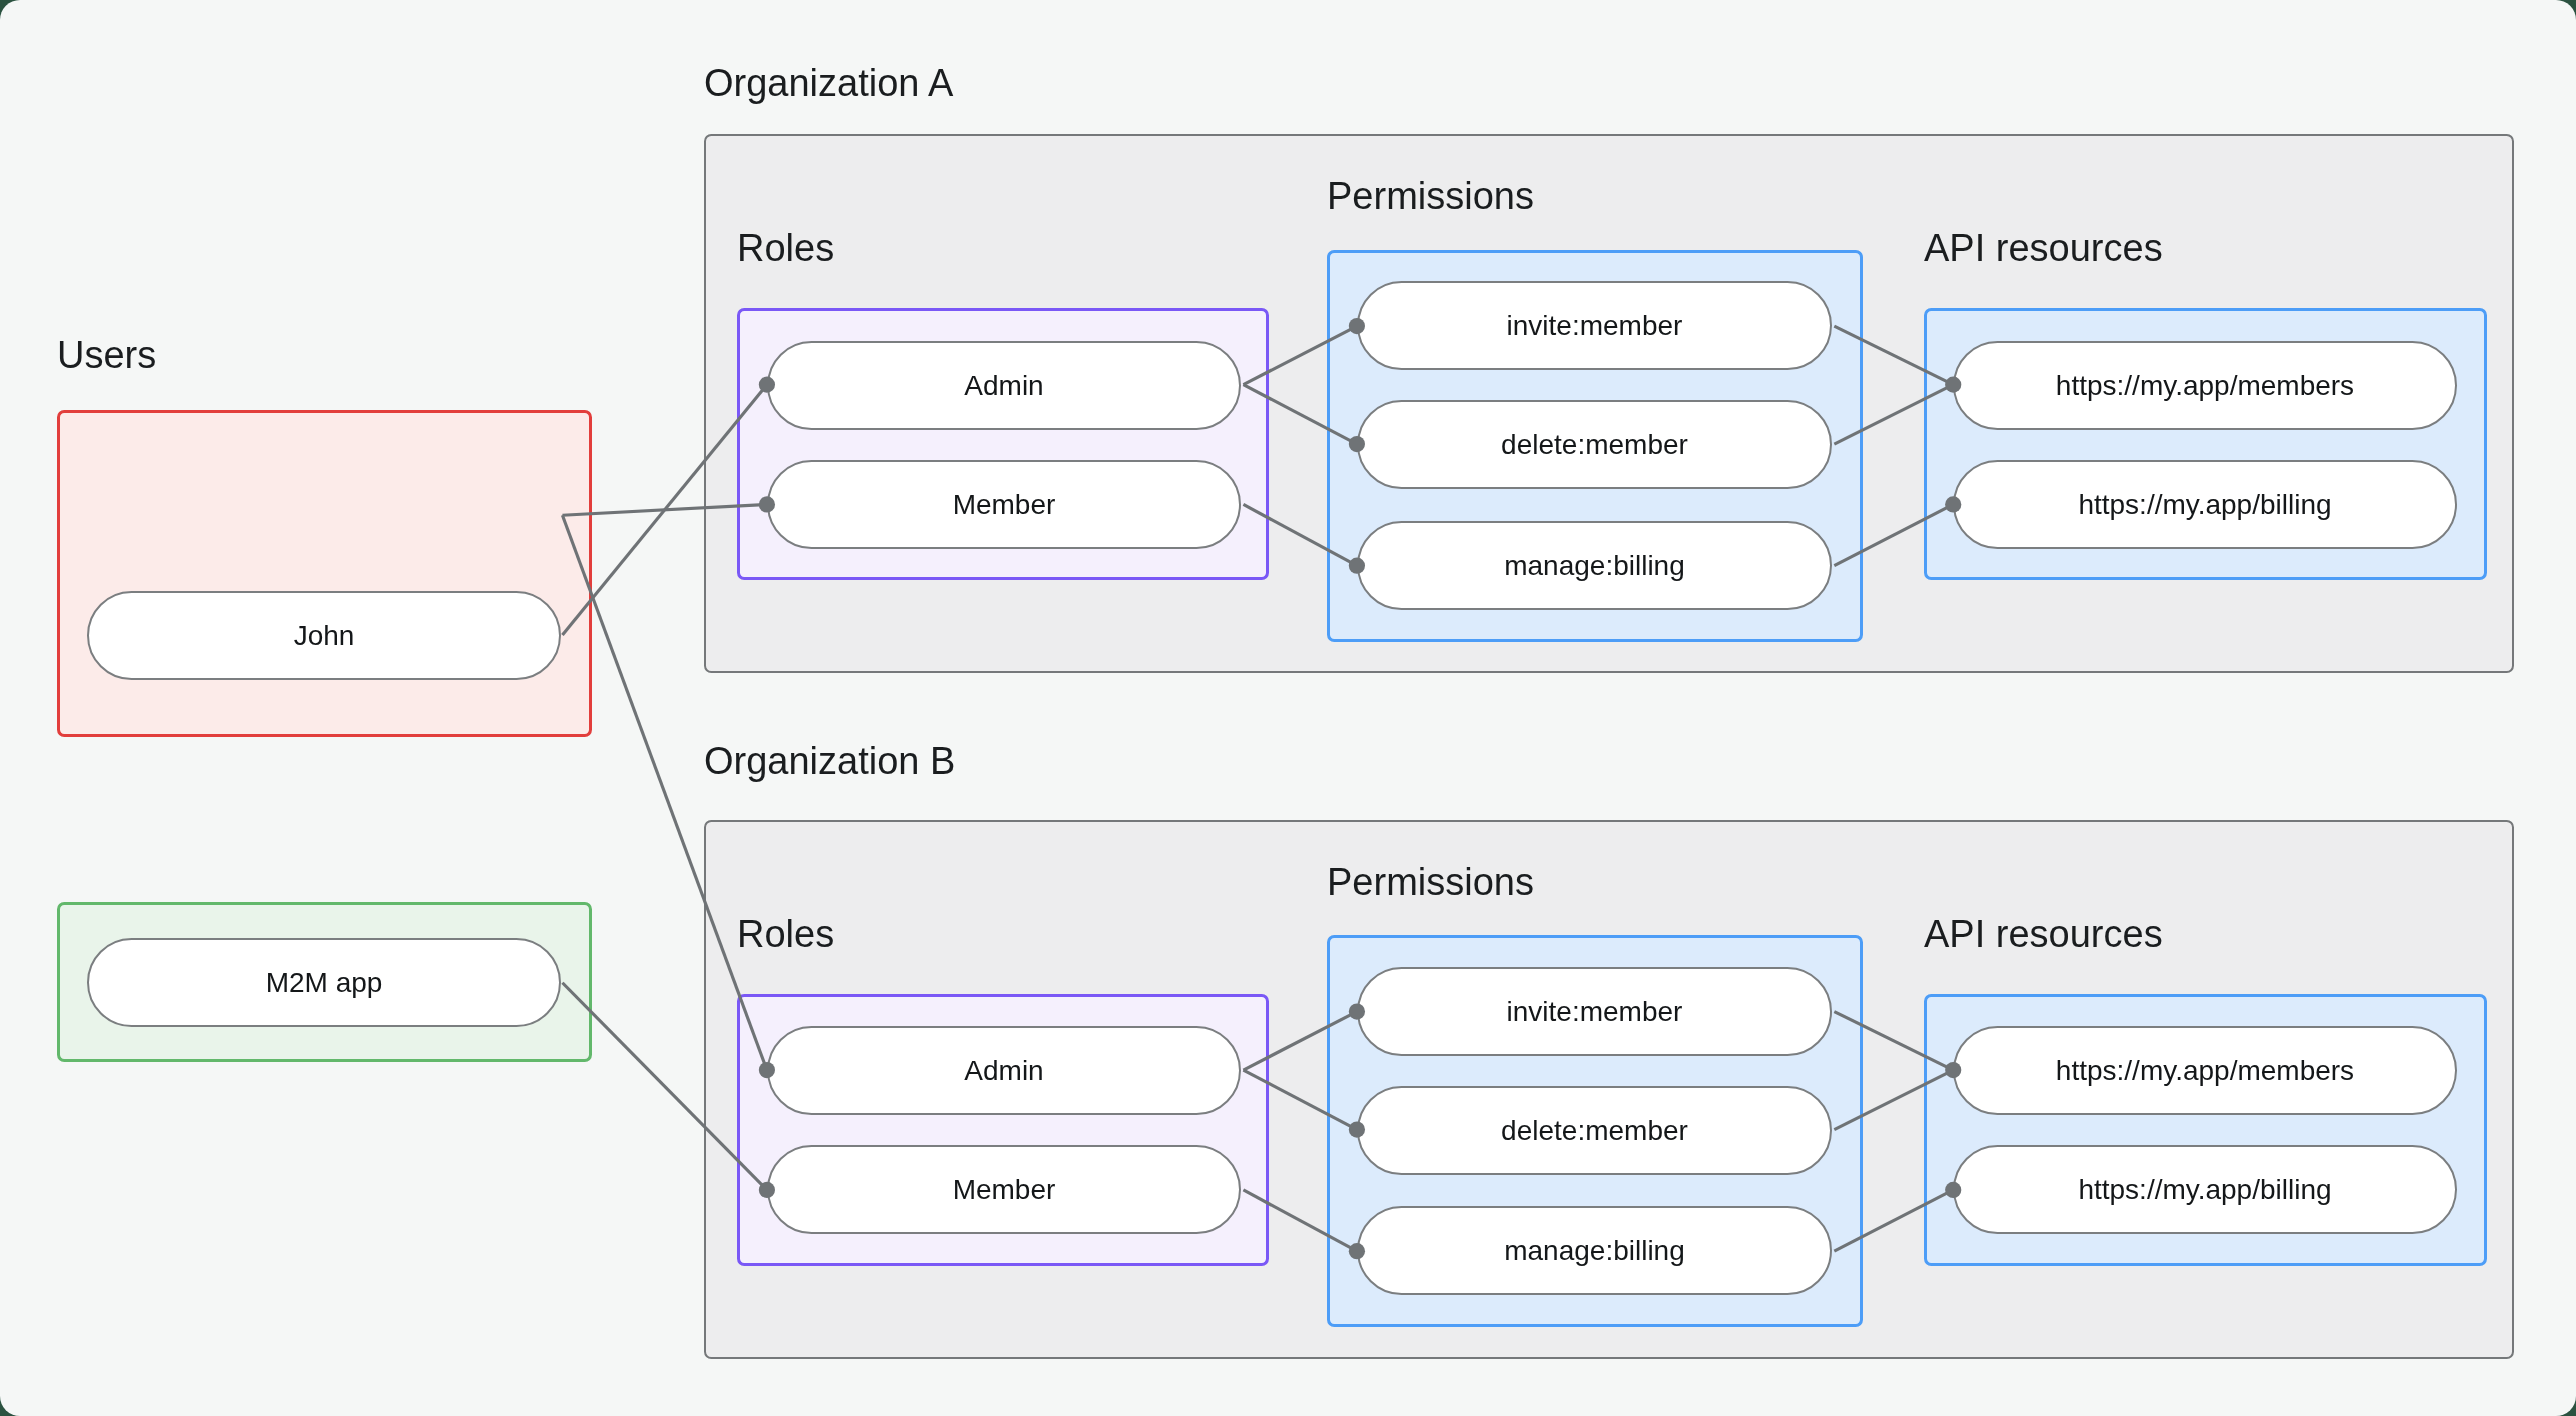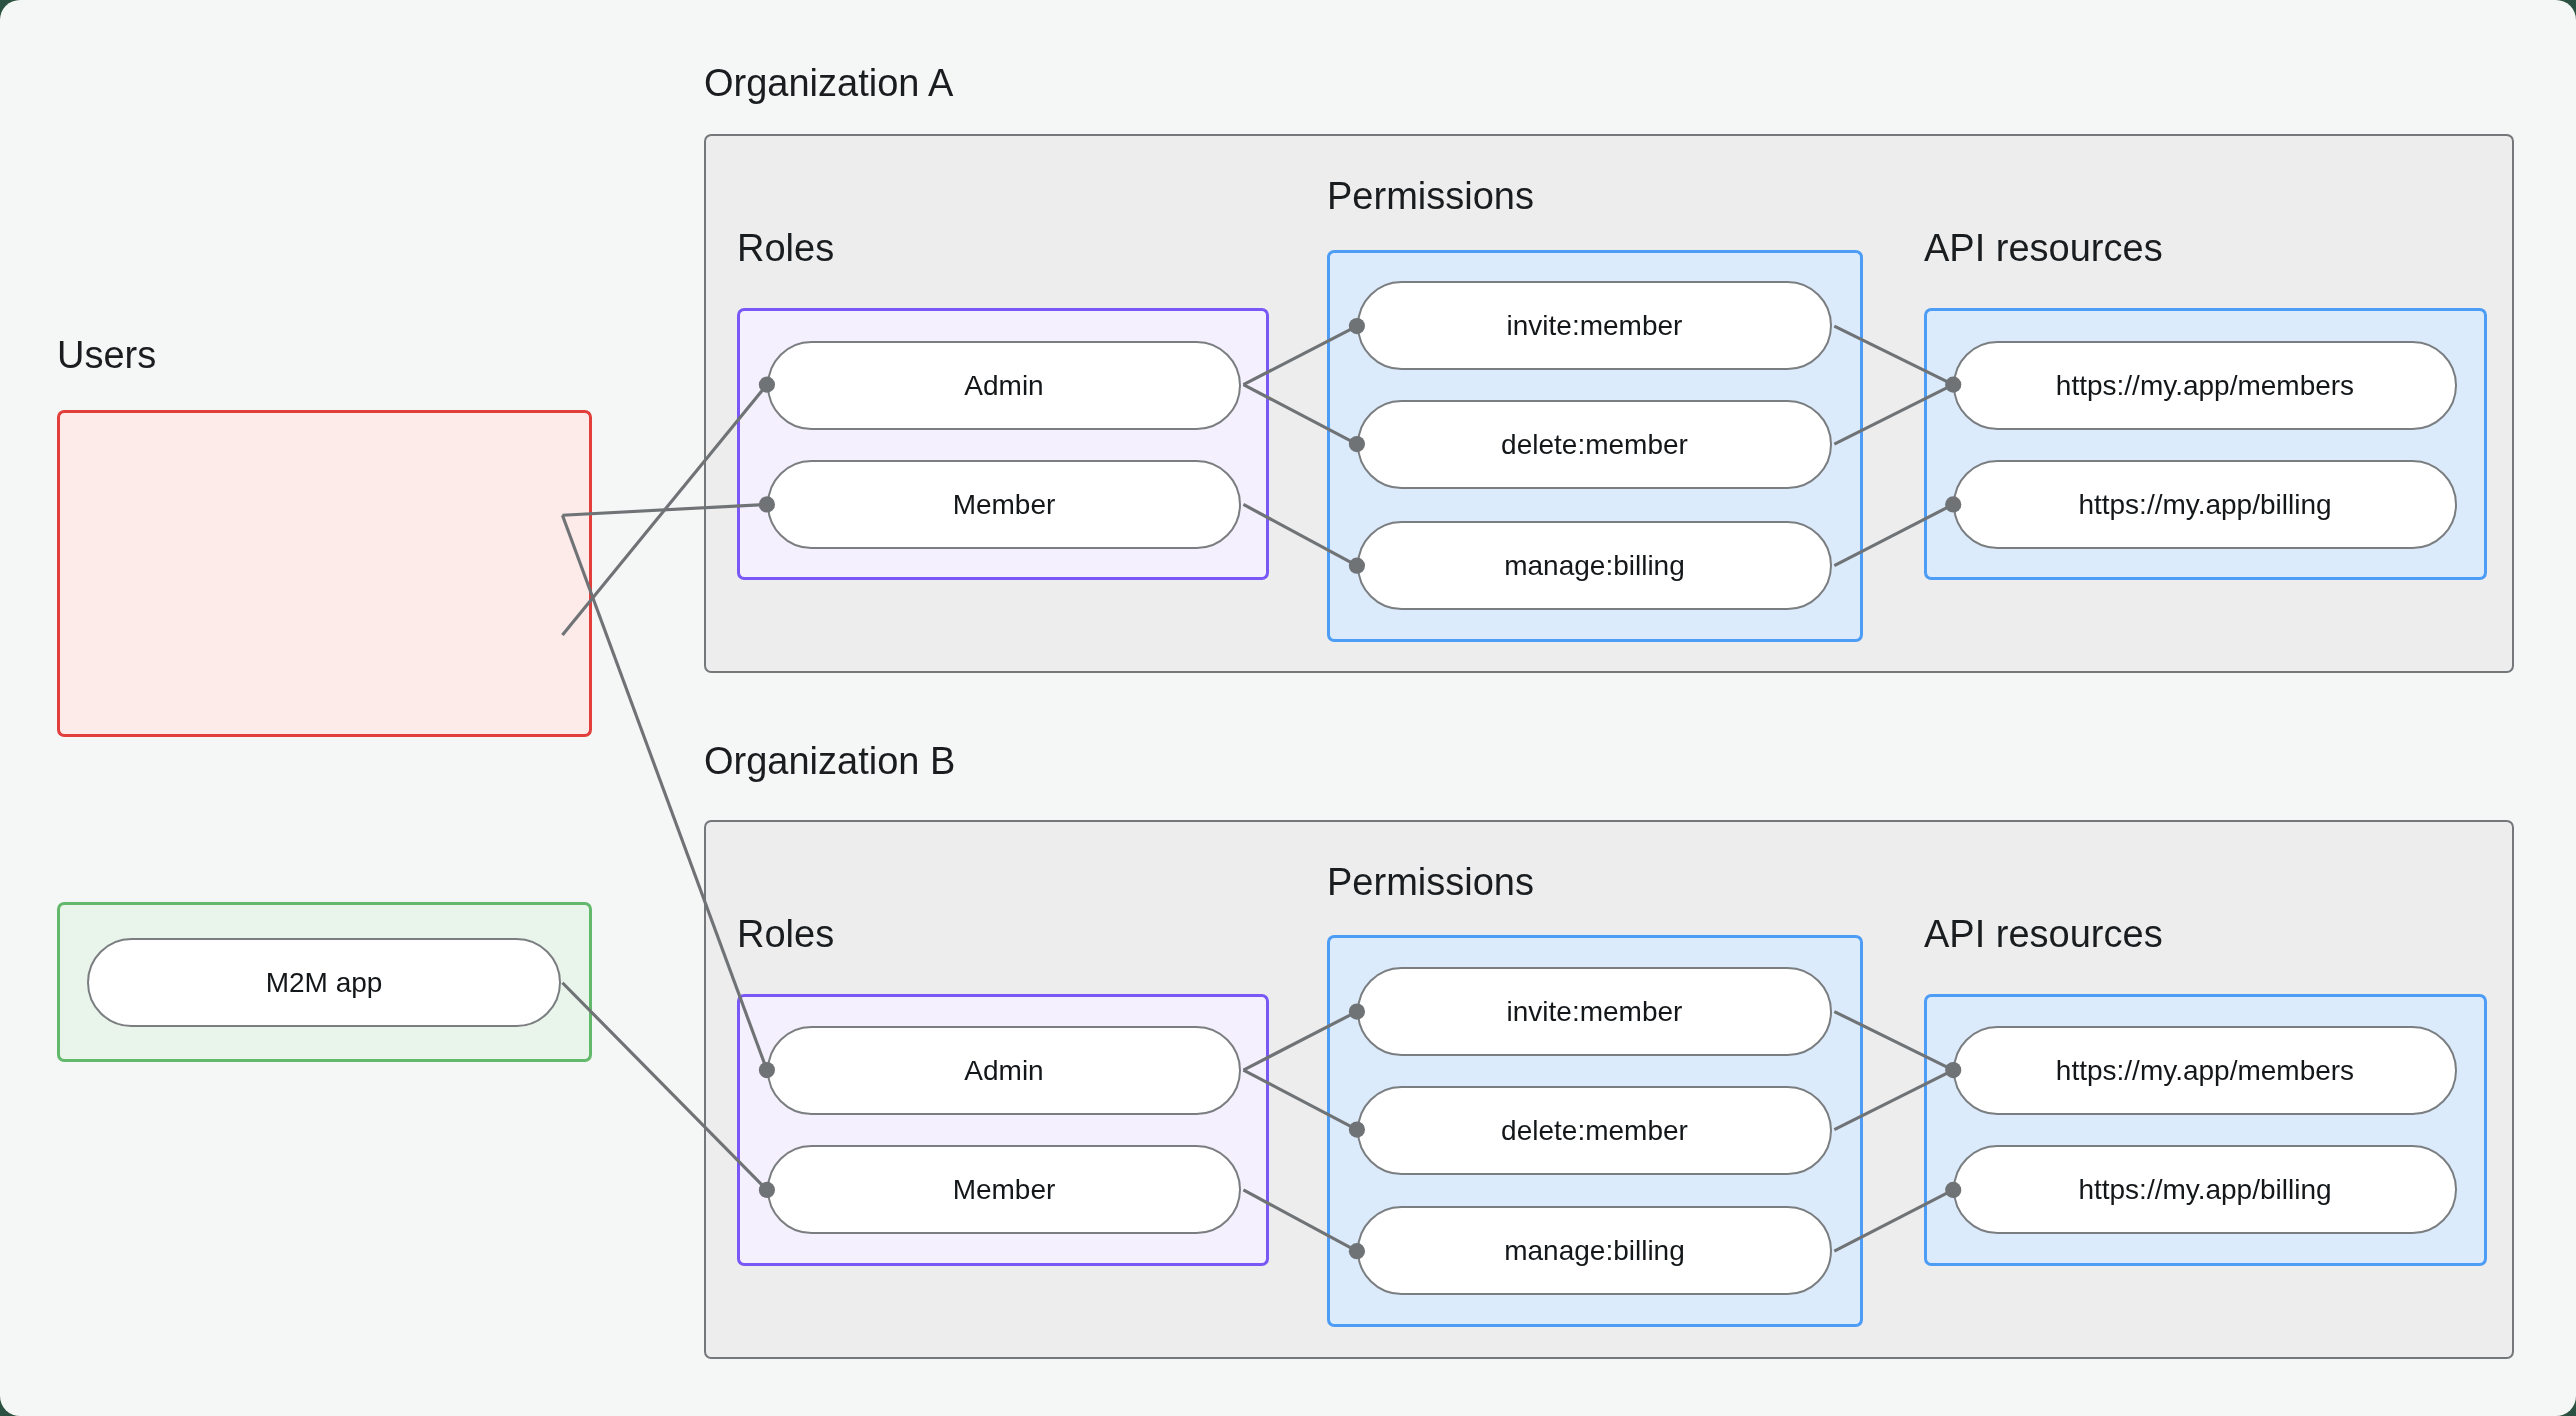--- a/index.html
+++ b/index.html
@@ -42,20 +42,21 @@
   }
   #wires{position:absolute;left:0;top:0;z-index:5;pointer-events:none;}
 </style>
 </head>
 <body>
 
 <div id="canvas">
 
   <div class="label" style="left:57px;top:332px;">Users</div>
   <div class="box users-box" style="left:57px;top:410px;width:535px;height:327px;"></div>
+  <div class="pill" style="left:87px;top:591px;width:474px;">John</div>
 
   <div class="box m2m-box" style="left:57px;top:902px;width:535px;height:160px;"></div>
   <div class="pill" style="left:87px;top:938px;width:474px;">M2M app</div>
 
   <div class="label" style="left:704px;top:60px;">Organization A</div>
   <div class="box org-box" style="left:704px;top:134px;width:1810px;height:539px;"></div>
 
   <div class="label" style="left:737px;top:225px;">Roles</div>
   <div class="box roles-box" style="left:737px;top:308px;width:532px;height:272px;"></div>
   <div class="pill" style="left:767px;top:341px;width:474px;">Admin</div>

